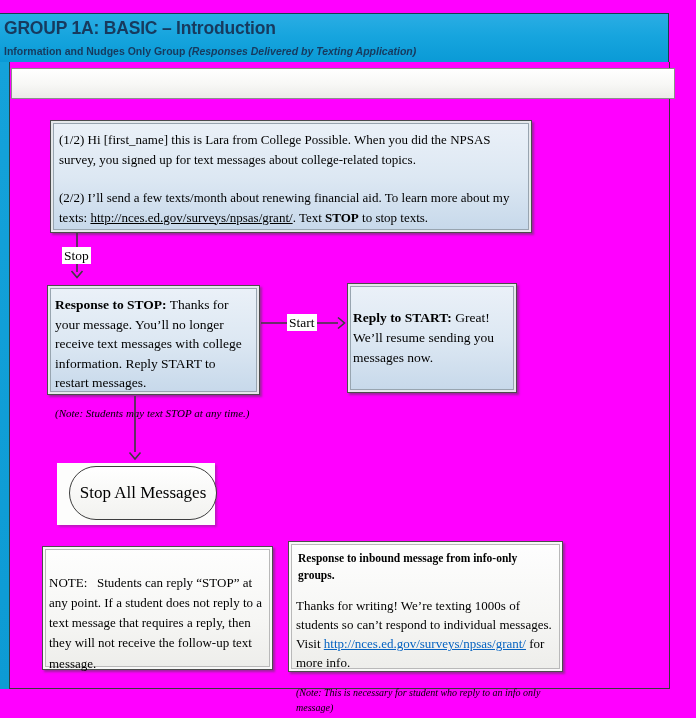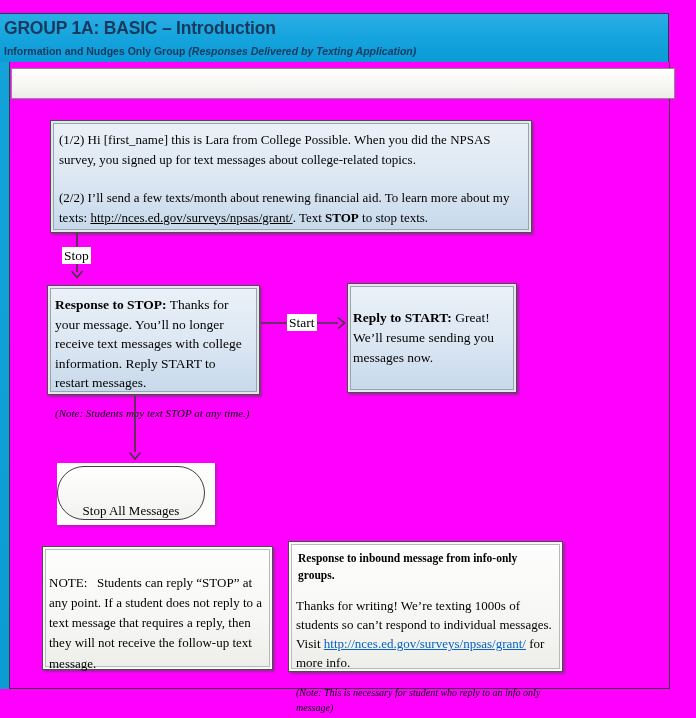--- a/index.html
+++ b/index.html
@@ -59,25 +59,25 @@
 
   
   .conn-label{position:absolute;background:#ffffff;color:#000;font-size:13.5px;
       padding:0 2px;line-height:17px;z-index:7;}
   .lbl-stop{left:62px;top:247px;}
   .lbl-start{left:287px;top:314px;}
 
   
   .term-patch{position:absolute;left:57px;top:463px;width:158px;height:62px;
       background:#fdfdfc;z-index:5;box-shadow:1.5px 1.5px 2px rgba(70,70,70,.35);}
-  .terminator{position:absolute;left:0;top:3px;width:148px;height:54px;
+  .terminator{position:absolute;left:12px;top:3px;width:148px;height:54px;
       border:1px solid #3d3d3d;border-radius:28px;box-sizing:border-box;
       background:linear-gradient(180deg,#ffffff,#f2f2ef);
-      display:flex;align-items:flex-end;justify-content:center;
-      font-size:13px;color:#000;}
+      display:flex;align-items:center;justify-content:center;
+      font-size:17px;color:#000;}
 
   
   #arrows{position:absolute;left:0;top:0;z-index:6;pointer-events:none;}
 </style>
 </head>
 <body>
 
 <div id="canvas">
 
   <div class="header-bar">

